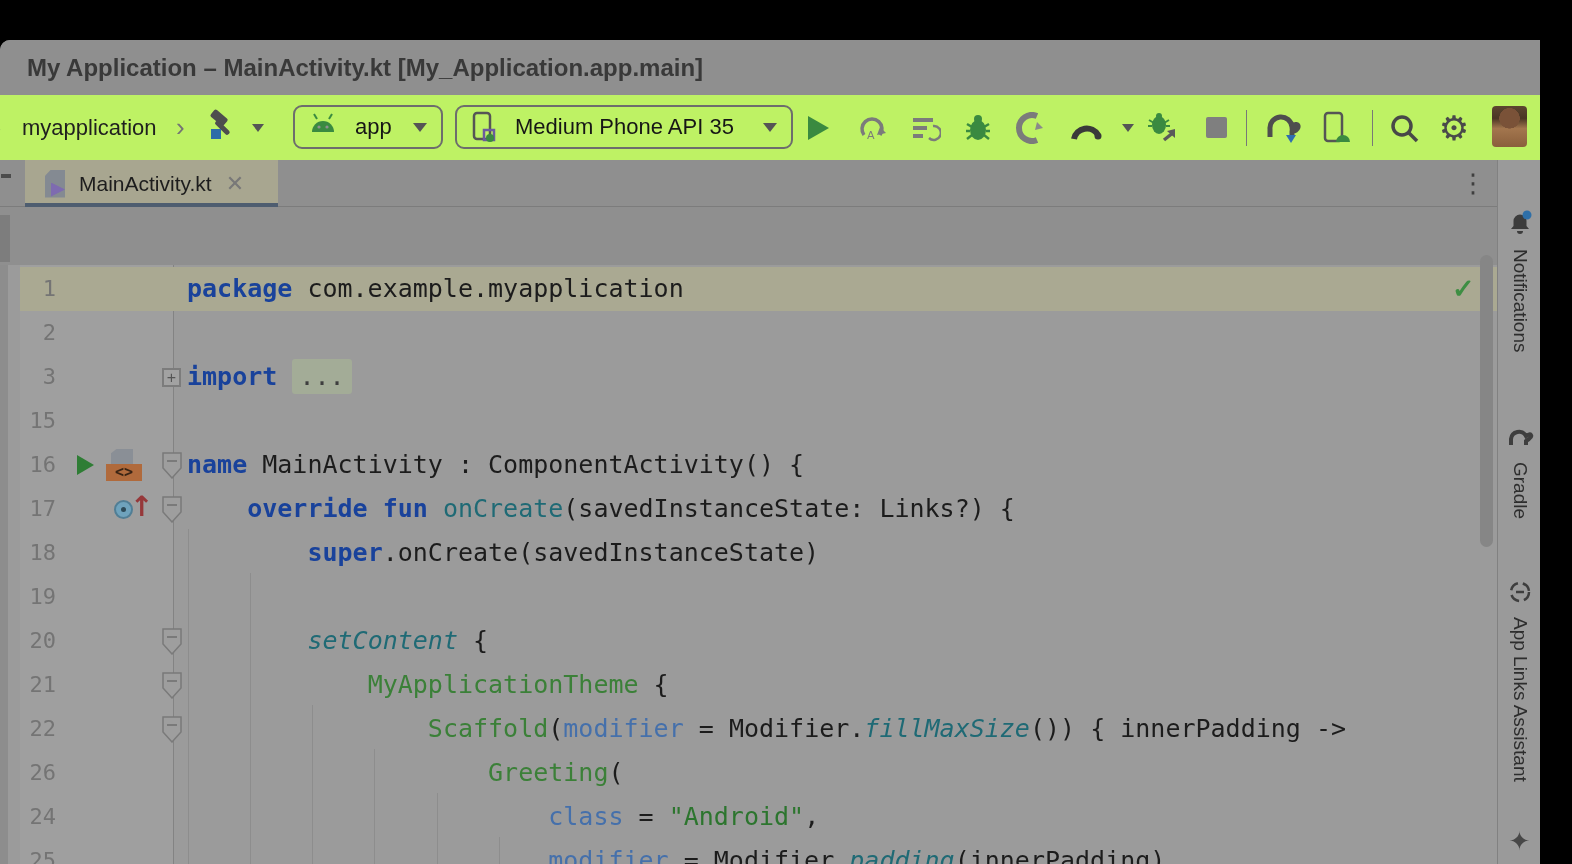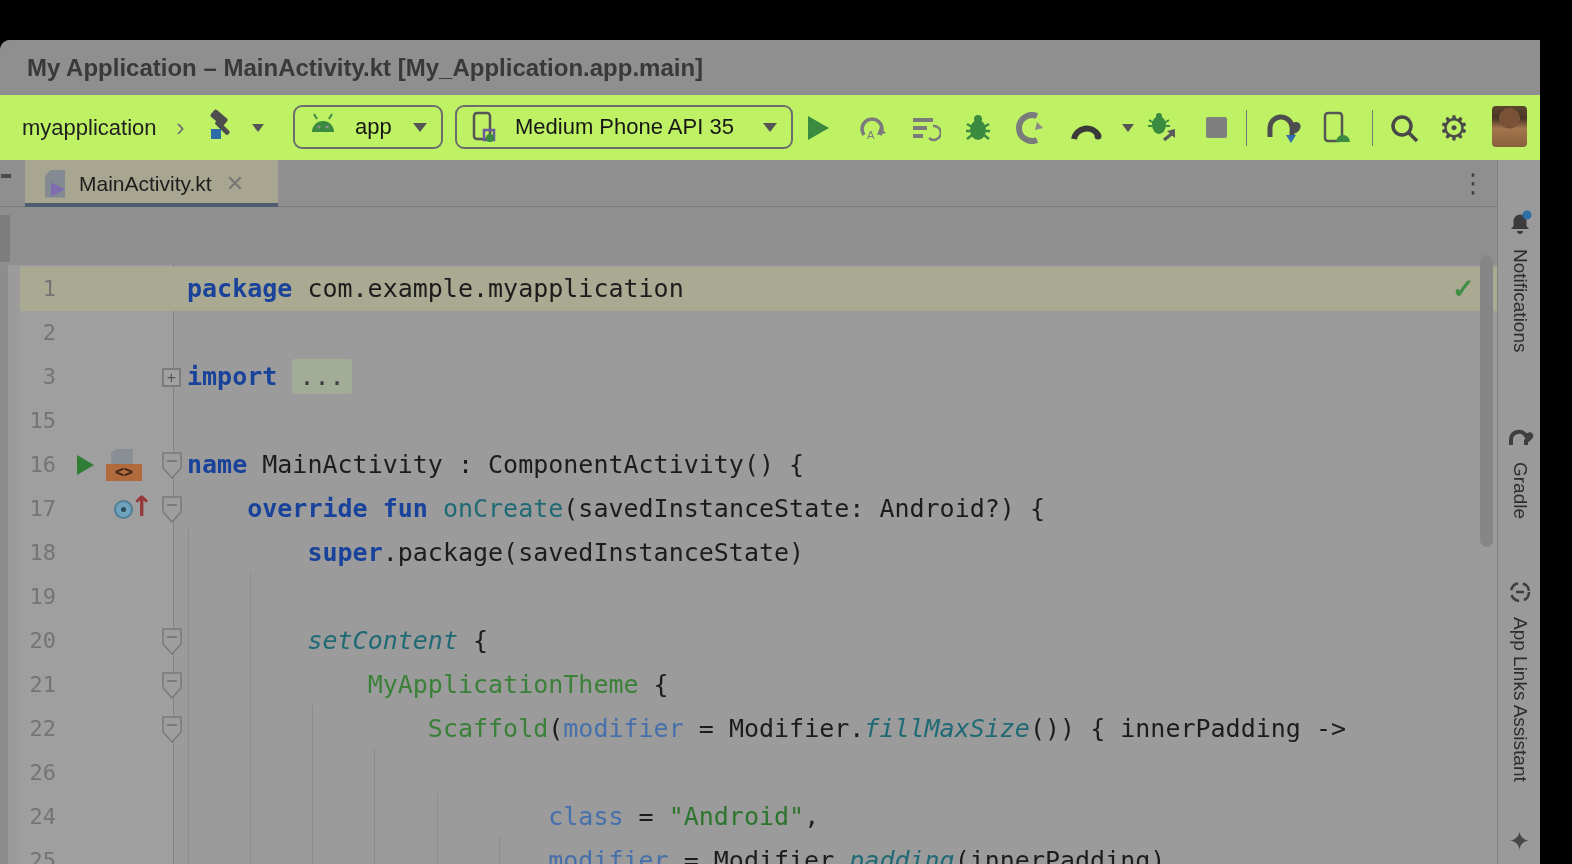--- a/index.html
+++ b/index.html
@@ -339,25 +339,25 @@
                 <i class="ring"></i>
                 <i class="arr">↑</i>
               </span>
             </span>
             <span class="fold">
               <svg width="20" height="27" viewBox="0 0 20 27">
                 <polygon points="1,1 19,1 19,16 10,26 1,16" fill="#9e9e9e" stroke="#7a7a7a" stroke-width="1.5"></polygon>
                 <line x1="5" y1="9" x2="15" y2="9" stroke="#7a7a7a" stroke-width="2"></line>
               </svg>
             </span>
-            <pre class="code"><span class="s-pl">    </span><span class="s-kw">override fun</span><span class="s-fn"> onCreate</span><span class="s-pl">(savedInstanceState: Android?) {</span></pre>
+            <pre class="code"><span class="s-pl">    </span><span class="s-kw">override fun</span><span class="s-fn"> onCreate</span><span class="s-pl">(savedInstanceState: Links?) {</span></pre>
           </div>
           <div class="row">
             <span class="ln">18</span>
-            <pre class="code"><span class="s-pl">        </span><span class="s-kw">super</span><span class="s-pl">.package(savedInstanceState)</span></pre>
+            <pre class="code"><span class="s-pl">        </span><span class="s-kw">super</span><span class="s-pl">.onCreate(savedInstanceState)</span></pre>
           </div>
           <div class="row">
             <span class="ln">19</span>
           </div>
           <div class="row">
             <span class="ln">20</span>
             <span class="fold">
               <svg width="20" height="27" viewBox="0 0 20 27">
                 <polygon points="1,1 19,1 19,16 10,26 1,16" fill="#9e9e9e" stroke="#7a7a7a" stroke-width="1.5"></polygon>
                 <line x1="5" y1="9" x2="15" y2="9" stroke="#7a7a7a" stroke-width="2"></line>
@@ -380,20 +380,21 @@
             <span class="fold">
               <svg width="20" height="27" viewBox="0 0 20 27">
                 <polygon points="1,1 19,1 19,16 10,26 1,16" fill="#9e9e9e" stroke="#7a7a7a" stroke-width="1.5"></polygon>
                 <line x1="5" y1="9" x2="15" y2="9" stroke="#7a7a7a" stroke-width="2"></line>
               </svg>
             </span>
             <pre class="code"><span class="s-pl">                </span><span class="s-cmp">Scaffold</span><span class="s-pl">(</span><span class="s-prm">modifier</span><span class="s-pl"> = Modifier.</span><span class="s-fni">fillMaxSize</span><span class="s-pl">()) { innerPadding -&gt;</span></pre>
           </div>
           <div class="row">
             <span class="ln">26</span>
+            <pre class="code"><span class="s-pl">                    </span><span class="s-cmp">Greeting</span><span class="s-pl">(</span></pre>
           </div>
           <div class="row">
             <span class="ln">24</span>
             <pre class="code"><span class="s-pl">                        </span><span class="s-prm">class</span><span class="s-pl"> = </span><span class="s-str">"Android"</span><span class="s-pl">,</span></pre>
           </div>
           <div class="row">
             <span class="ln">25</span>
             <pre class="code"><span class="s-pl">                        </span><span class="s-prm">modifier</span><span class="s-pl"> = Modifier.</span><span class="s-fni">padding</span><span class="s-pl">(innerPadding)</span></pre>
           </div>
         </div>

